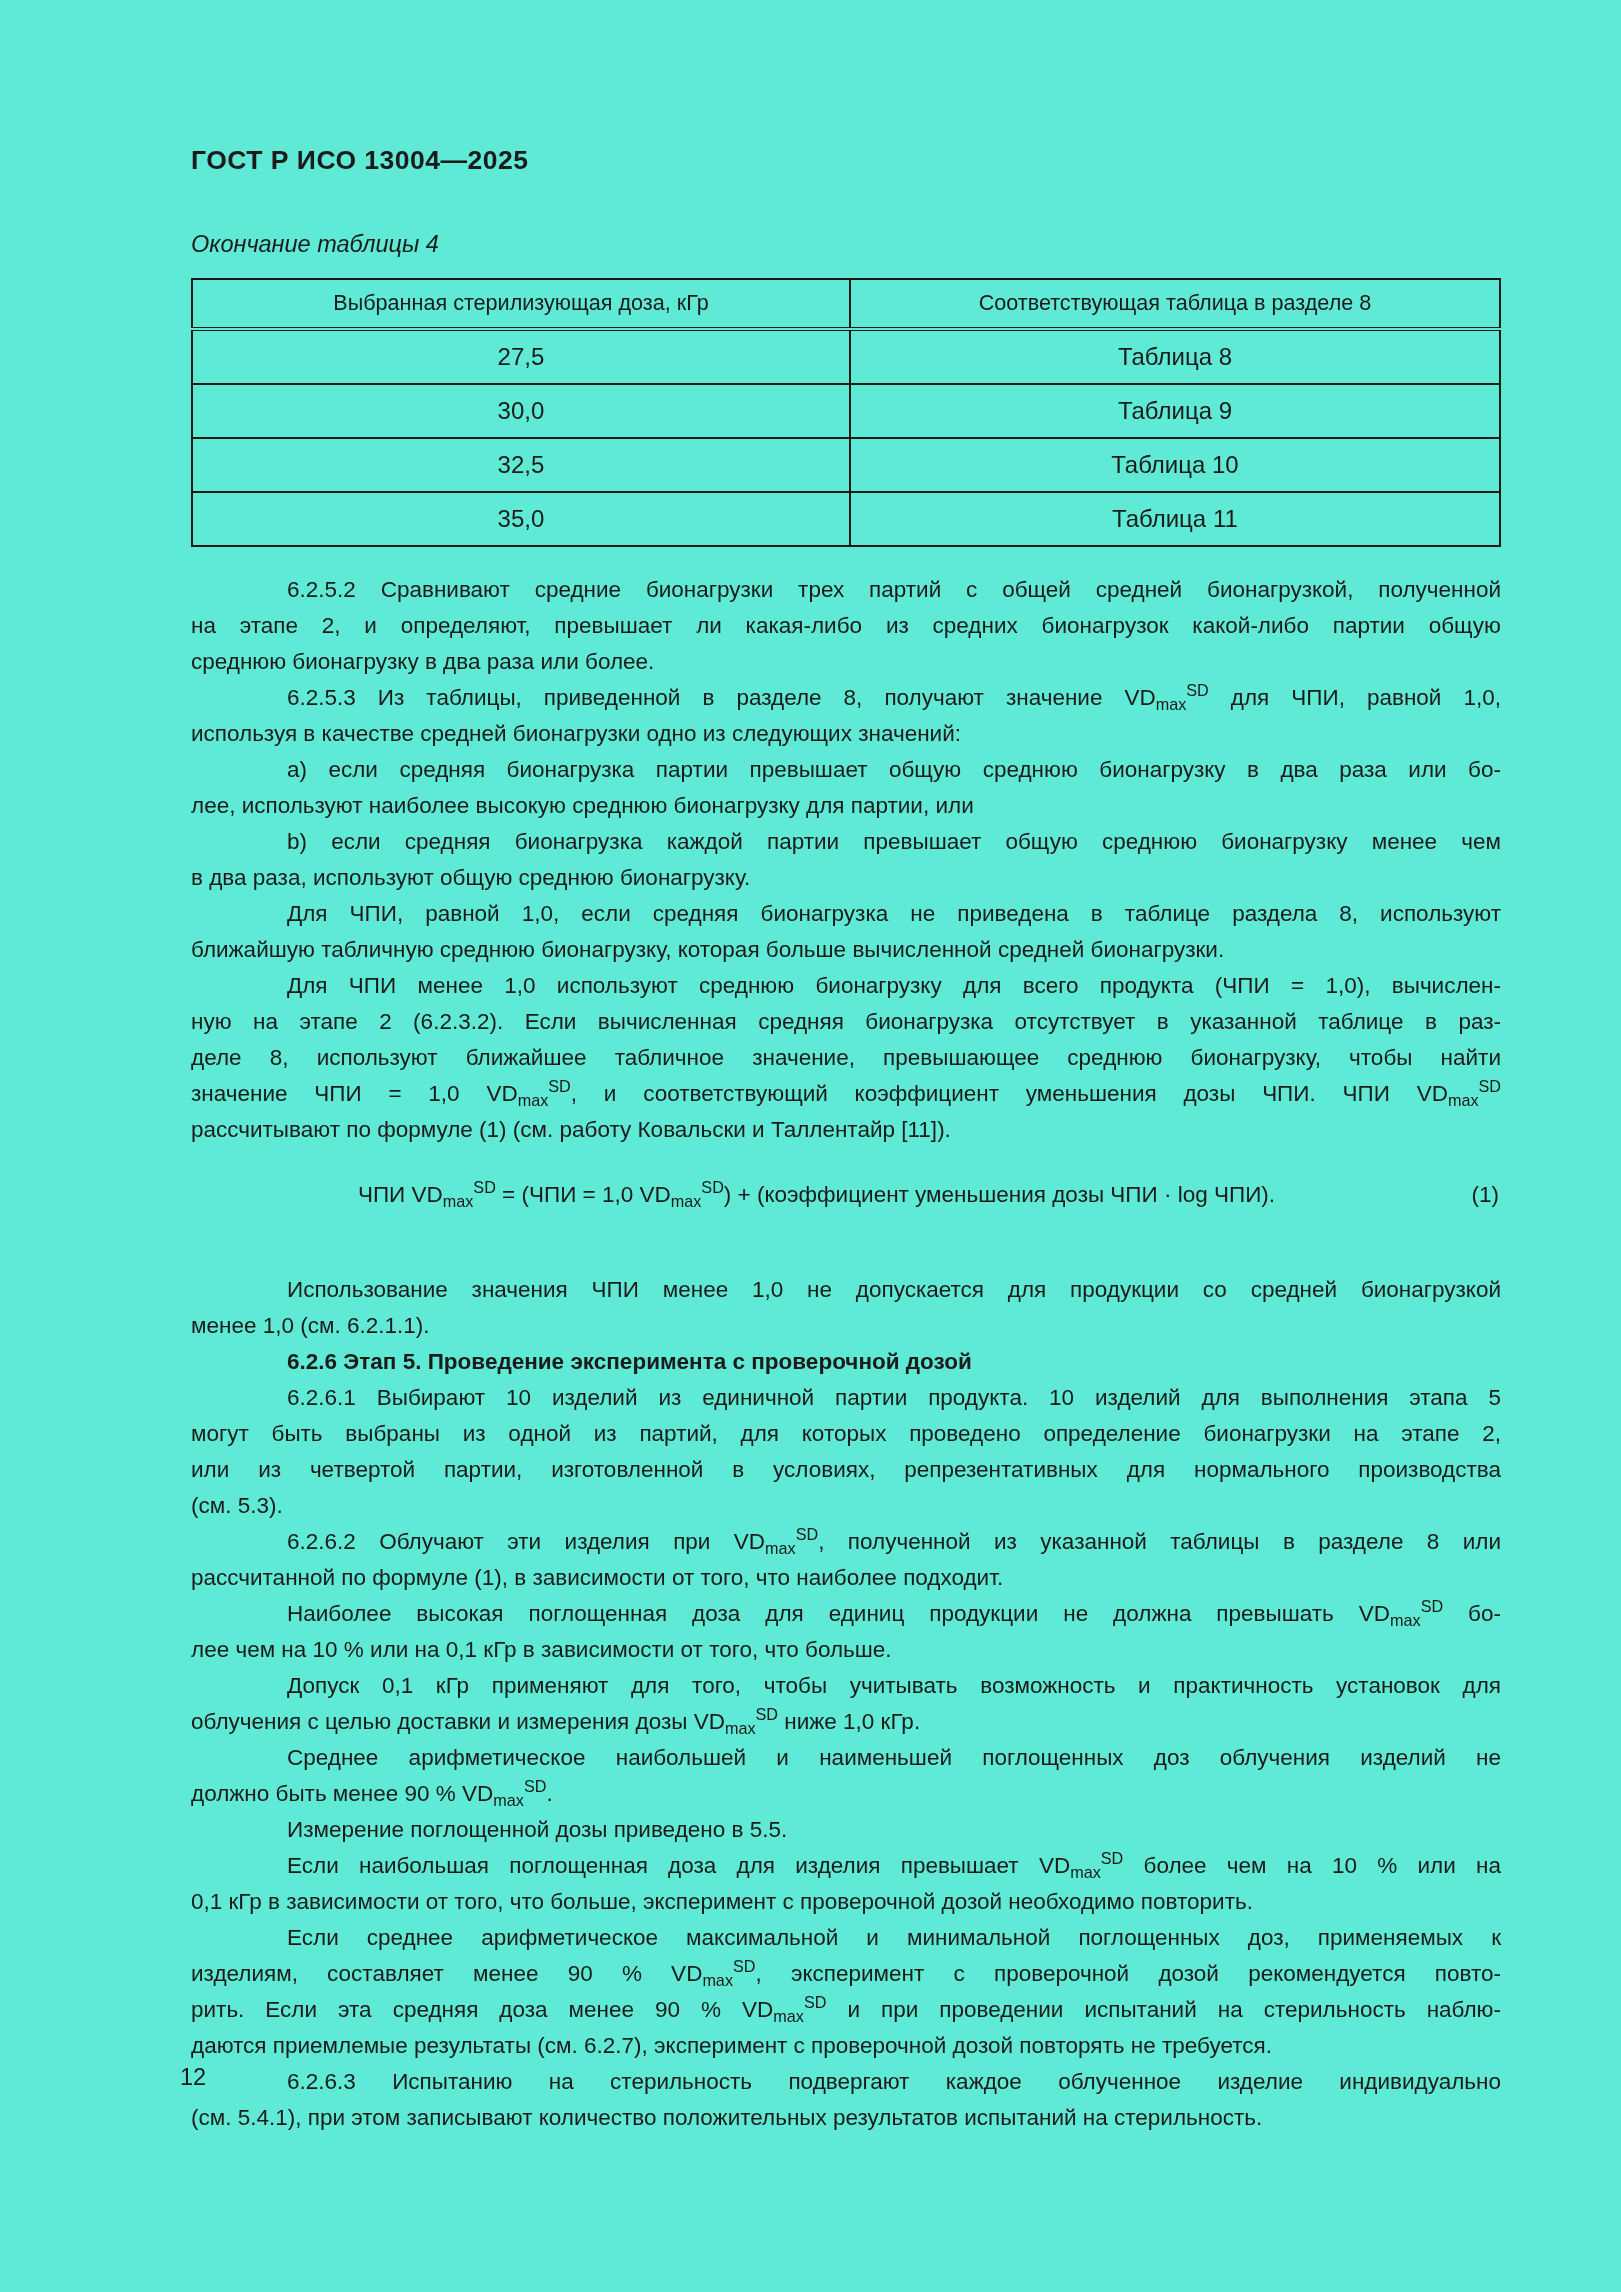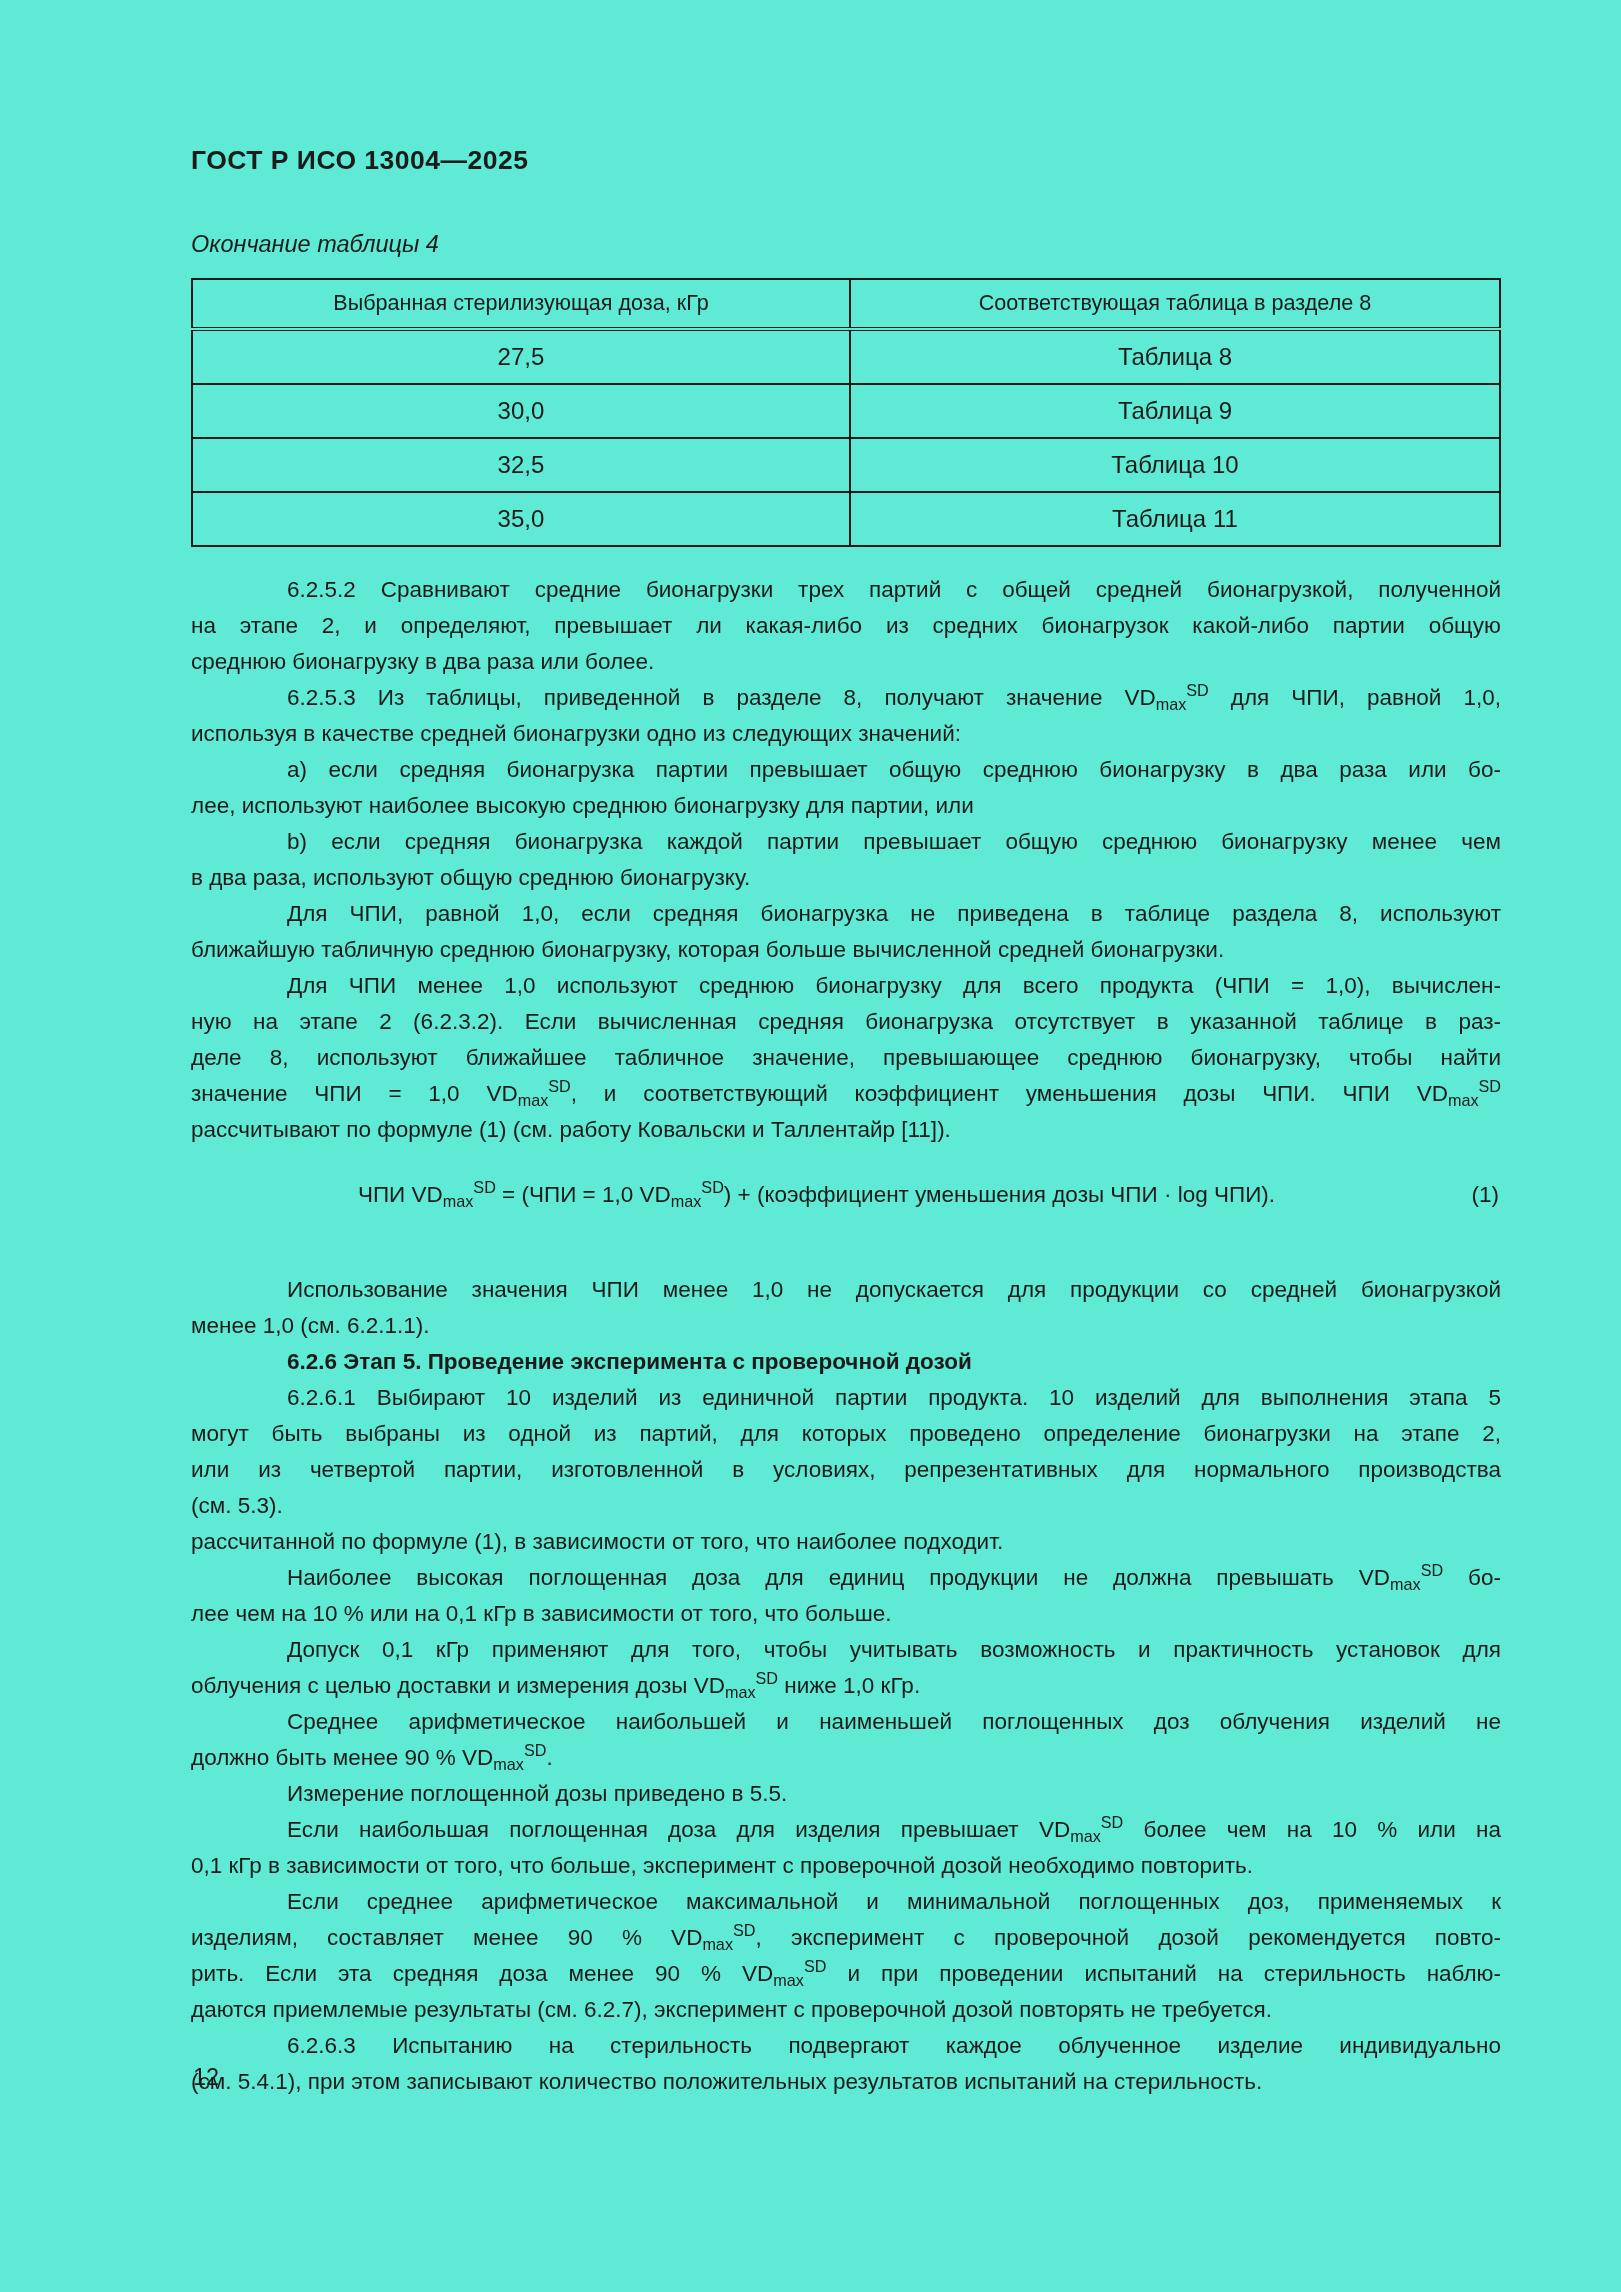--- a/index.html
+++ b/index.html
@@ -94,21 +94,21 @@
     padding-right: 59px;
     white-space: nowrap;
   }
   .formula-number {
     position: absolute;
     right: 2px;
     top: 0;
   }
   .page-number {
     position: absolute;
-    left: 193px;
+    left: 180px;
     top: 2064px;
     font-size: 23.5px;
   }
 </style>
 </head>
 <body>
 
 <div class="page">
   <div class="content">
     <div class="std-header">ГОСТ Р ИСО 13004—2025</div>
@@ -167,20 +167,21 @@
           <span class="formula-text">ЧПИ VD<sub>max</sub><sup>SD</sup> = (ЧПИ = 1,0 VD<sub>max</sub><sup>SD</sup>) + (коэффициент уменьшения дозы ЧПИ · log ЧПИ).</span>
           <span class="formula-number">(1)</span>
         </div>
         <div class="line first">Использование значения ЧПИ менее 1,0 не допускается для продукции со средней бионагрузкой</div>
         <div class="line last">менее 1,0 (см. 6.2.1.1).</div>
         <div class="line first last heading">6.2.6 Этап 5. Проведение эксперимента с проверочной дозой</div>
         <div class="line first">6.2.6.1 Выбирают 10 изделий из единичной партии продукта. 10 изделий для выполнения этапа 5</div>
         <div class="line">могут быть выбраны из одной из партий, для которых проведено определение бионагрузки на этапе 2,</div>
         <div class="line">или из четвертой партии, изготовленной в условиях, репрезентативных для нормального производства</div>
         <div class="line last">(см. 5.3).</div>
+        <div class="line first">6.2.6.2 Облучают эти изделия при VD<sub>max</sub><sup>SD</sup>, полученной из указанной таблицы в разделе 8 или</div>
         <div class="line last">рассчитанной по формуле (1), в зависимости от того, что наиболее подходит.</div>
         <div class="line first">Наиболее высокая поглощенная доза для единиц продукции не должна превышать VD<sub>max</sub><sup>SD</sup> бо-</div>
         <div class="line last">лее чем на 10 % или на 0,1 кГр в зависимости от того, что больше.</div>
         <div class="line first">Допуск 0,1 кГр применяют для того, чтобы учитывать возможность и практичность установок для</div>
         <div class="line last">облучения с целью доставки и измерения дозы VD<sub>max</sub><sup>SD</sup> ниже 1,0 кГр.</div>
         <div class="line first">Среднее арифметическое наибольшей и наименьшей поглощенных доз облучения изделий не</div>
         <div class="line last">должно быть менее 90 % VD<sub>max</sub><sup>SD</sup>.</div>
         <div class="line first last">Измерение поглощенной дозы приведено в 5.5.</div>
         <div class="line first">Если наибольшая поглощенная доза для изделия превышает VD<sub>max</sub><sup>SD</sup> более чем на 10 % или на</div>
         <div class="line last">0,1 кГр в зависимости от того, что больше, эксперимент с проверочной дозой необходимо повторить.</div>

